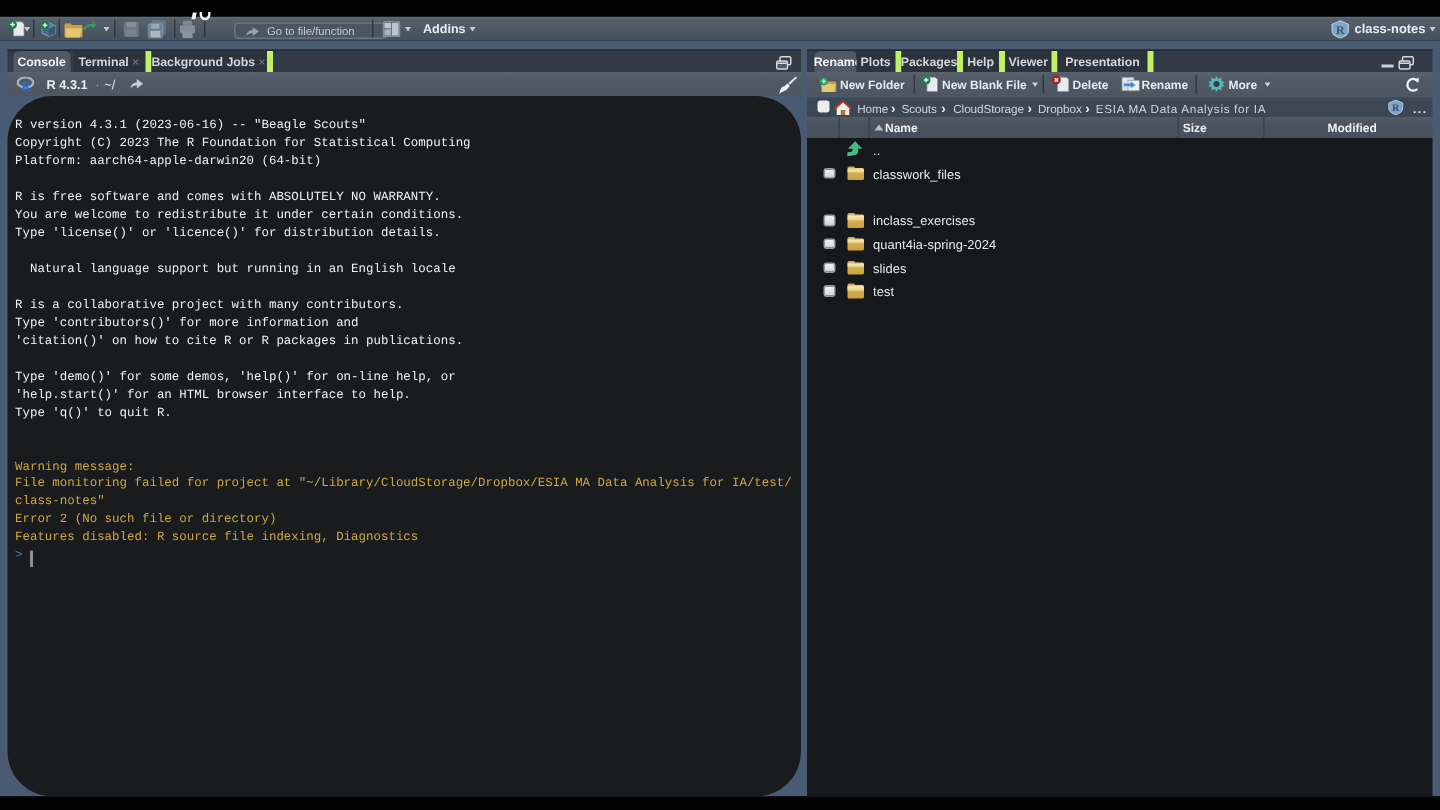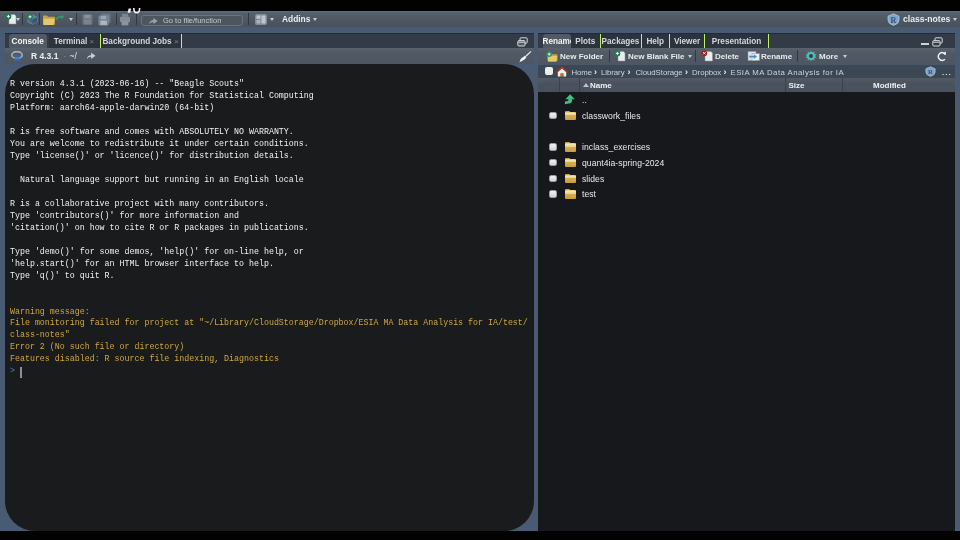--- a/index.html
+++ b/index.html
@@ -6,34 +6,34 @@
   body{width:960px;height:540px;background:#000;position:relative;overflow:hidden;
        font-family:"Liberation Sans",sans-serif;}
   .abs{position:absolute;}
   
   #toolbar{left:0;top:11px;width:960px;height:16px;
     background:linear-gradient(#61707f 0%,#54606b 12%,#4e5862 55%,#47515b 100%);
     border-bottom:1px solid #262c33;}
   .tsep{position:absolute;top:2px;width:1px;height:12px;background:#31373e;}
   .caret{position:absolute;width:0;height:0;border-left:2.7px solid transparent;
     border-right:2.7px solid transparent;border-top:3.2px solid #c7cdd4;}
-  #gotobox{position:absolute;left:141px;top:3.5px;width:100px;height:9px;
+  #gotobox{position:absolute;left:156px;top:3.5px;width:100px;height:9px;
     background:#4d565f;border:1px solid #6a747e;border-radius:3px;}
   #gotobox span{position:absolute;left:21px;top:0.5px;font-size:7.5px;color:#c2c9d1;}
   .tbtext{position:absolute;top:3px;font-size:9px;font-weight:bold;color:#e8ecf0;}
   
   #appbg{left:0;top:27px;width:960px;height:504px;background:#485b72;}
   
   .panel{position:absolute;top:33px;bottom:9px;}
   #lpanel{left:5px;width:529px;}
   #rpanel{left:538px;width:417px;}
   .tabstrip{position:absolute;left:0;top:0;width:100%;height:15px;background:#333b46;
      border-top:1px solid #242a31;box-sizing:border-box;}
   .tab{position:absolute;top:0.5px;height:14.5px;font-size:8.2px;font-weight:bold;
-     color:#d3d7dc;text-align:center;background:#2c333d;border-right:1px solid #bef264;
+     color:#d3d7dc;text-align:center;background:#2c333d;border-right:4px solid #bef264;
      box-sizing:border-box;line-height:15px;}
   .tab.active{background:#515a64;color:#f2f4f6;border-radius:3.5px 3.5px 0 0;
      border-right:none;top:0.5px;height:14.5px;}
   .tab .x{color:#7b838d;font-weight:normal;font-size:8px;}
   .titlebar{position:absolute;left:0;top:15px;width:100%;height:15.5px;
      background:linear-gradient(#5a636d,#515a64 30%,#4e5761);}
   
   #consolebody{position:absolute;left:0;top:30.5px;right:0;bottom:0;background:#1a1b1d;border-radius:30px;}
   #constext{position:absolute;left:5px;top:14.6px;margin:0;
      font-family:"Liberation Mono",monospace;font-size:8.3px;line-height:11.97px;
@@ -275,42 +275,42 @@
   <div id="crumbbar">
     <div style="position:absolute;left:6.5px;top:2.5px;width:8px;height:8px;border-radius:2px;background:#ececec;"></div>
 
     <svg style="position:absolute;left:18px;top:1.5px;" width="12" height="11" viewBox="0 0 12 11">
       <path d="M6 0.6 L12 6 L10.8 7.1 L6 2.8 L1.2 7.1 L0 6 Z" fill="#b5341f"></path>
       <path d="M1.8 6.2 L6 2.4 L10.2 6.2 V10.6 H7.4 V7.4 H4.6 V10.6 H1.8 Z" fill="#efefed"></path>
       <rect x="4.6" y="7.4" width="2.8" height="3.2" fill="#b07830"></rect>
     </svg>
     <div class="crumb" style="left:33.5px;">Home</div>
     <div class="csep" style="left:56px;">›</div>
-    <div class="crumb" style="left:63px;">Library</div>
+    <div class="crumb" style="left:63px;">Scouts</div>
     <div class="csep" style="left:89.5px;">›</div>
     <div class="crumb" style="left:97.5px;">CloudStorage</div>
     <div class="csep" style="left:147px;">›</div>
     <div class="crumb" style="left:154px;">Dropbox</div>
     <div class="csep" style="left:185.5px;">›</div>
     <div class="crumb" style="left:192.5px;letter-spacing:0.45px;">ESIA MA Data Analysis for IA</div>
     <svg style="position:absolute;left:387px;top:1.5px;" width="11" height="11" viewBox="0 0 13 13">
       <path d="M6.5 0.8 L12 3.2 V7.2 Q12 10.8 6.5 12.4 Q1 10.8 1 7.2 V3.2 Z" fill="#7fa6c8" stroke="#b9cede" stroke-width="0.7"></path>
       <text x="6.5" y="9.5" font-size="8" font-weight="bold" fill="#33537a" text-anchor="middle" font-family="Liberation Serif,serif">R</text>
     </svg>
     <div style="position:absolute;left:404px;top:3px;font-size:8px;font-weight:bold;color:#dfe5ea;letter-spacing:1px;">...</div>
   </div>
   <div id="hdrrow">
     <div class="hsep" style="left:21px;"></div>
     <div class="hsep" style="left:40.5px;"></div>
     <div class="hsep" style="left:247px;"></div>
     <div class="hsep" style="left:304px;"></div>
     <div style="position:absolute;left:44.5px;top:5.5px;width:0;height:0;border-left:3.5px solid transparent;border-right:3.5px solid transparent;border-bottom:4px solid #b9c0c7;"></div>
     <div class="hlabel" style="left:52px;">Name</div>
     <div class="hlabel" style="left:250.5px;">Size</div>
-    <div class="hlabel" style="left:309px;padding-left:26px;">Modified</div>
+    <div class="hlabel" style="left:321px;padding-left:26px;">Modified</div>
   </div>
   <div id="filelist">
     <div class="frow" style="top:0.5px;">
       <svg style="position:absolute;left:26px;top:2px;" width="12" height="11" viewBox="0 0 12 11">
         <path d="M6.1 0.2 L10.9 5.2 L8 5.2 L8 7.2 Q8 8.9 6.1 9.3 L0.9 10.2 L0.9 7.5 L3.7 7.1 Q4.3 7 4.3 6.4 L4.3 5.2 L1.3 5.2 Z" fill="#46bb83"></path>
       </svg>
       <div class="fname">..</div>
     </div>
     <div class="frow" style="top:16.2px;text-decoration:underline;">
         <div class="cbox"></div>

